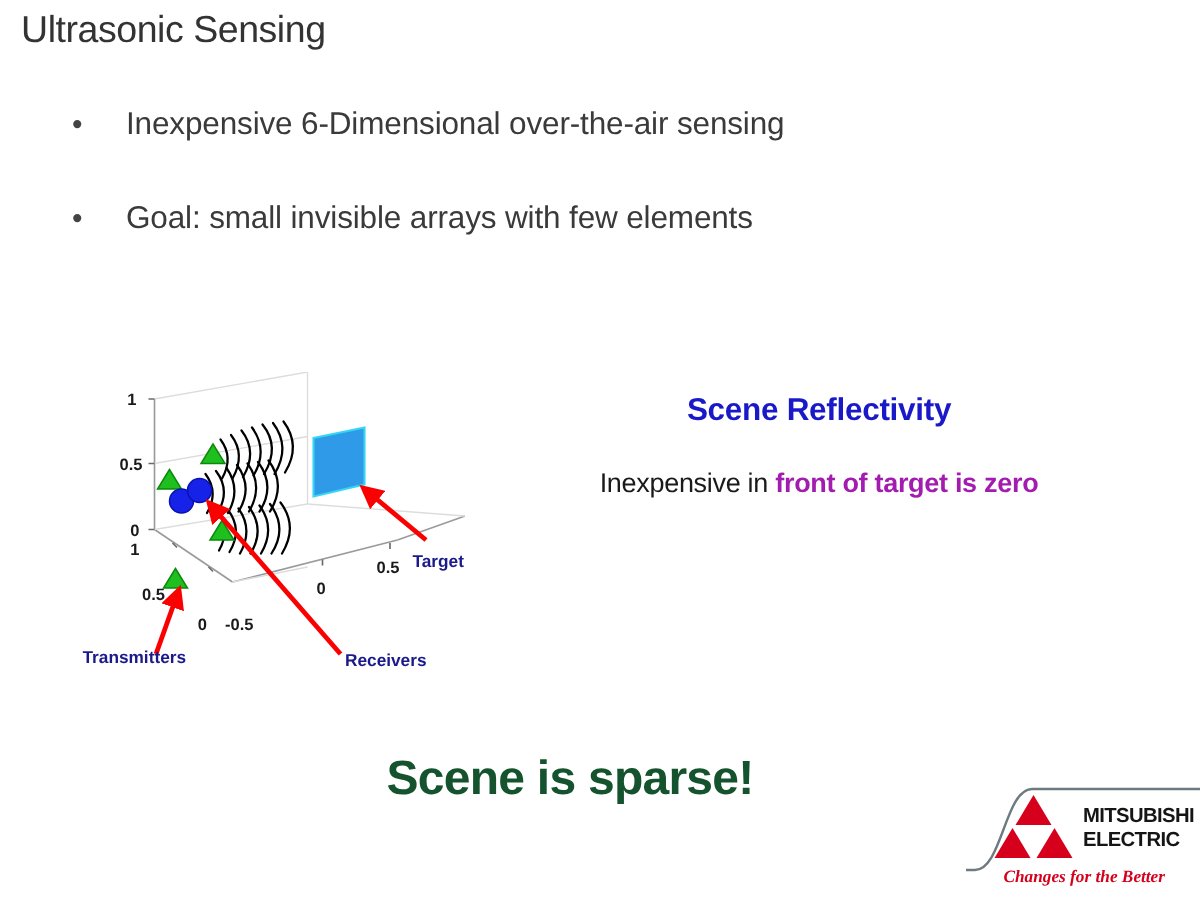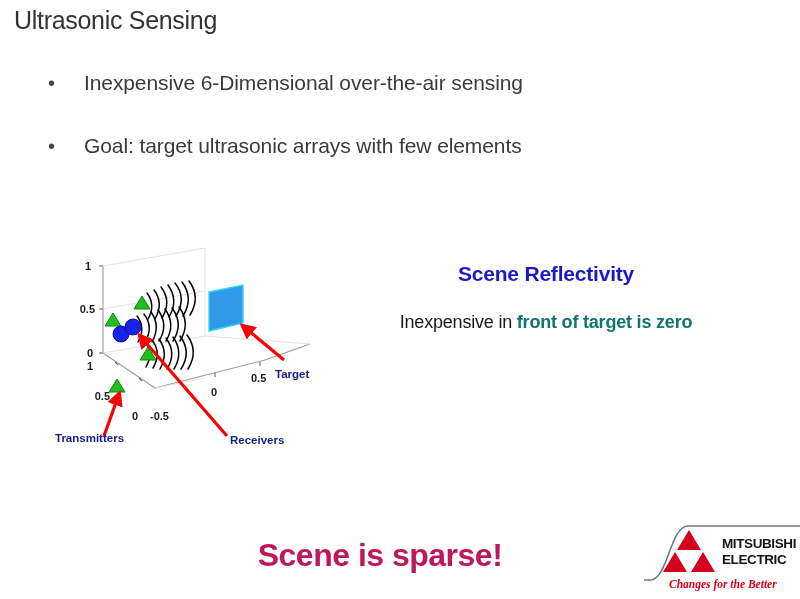--- a/index.html
+++ b/index.html
@@ -92,36 +92,35 @@
     margin-bottom: 26px;
     letter-spacing: -0.2px;
   }
   .reflect-line {
     font-size: 18px;
     color: #1a1a1a;
     margin-bottom: 22px;
     letter-spacing: -0.2px;
   }
   .em-red {
-    color: #0f766e;
+    color: #a21caf;
     font-weight: bold;
   }
 
   
   #sparse-callout {
     position: absolute;
     left: 0;
     top: 500px;
     width: 760px;
     text-align: center;
     font-size: 32px;
     font-weight: bold;
-    color: #be185d;
+    color: #14532d;
     letter-spacing: -0.5px;
-    margin-top: 37px;
   }
 
   
   #footer-logo {
     position: absolute;
     left: 644px;
     top: 520px;
     width: 170px;
     height: 79px;
   }
@@ -148,21 +147,21 @@
 
 <div id="bullet-list">
 
   <div class="bullet-row">
     <span class="bullet-mark">•</span>
     <span class="bullet-text">Inexpensive 6-Dimensional over-the-air sensing</span>
   </div>
 
   <div class="bullet-row">
     <span class="bullet-mark">•</span>
-    <span class="bullet-text">Goal: target ultrasonic arrays with few elements</span>
+    <span class="bullet-text">Goal: small invisible arrays with few elements</span>
   </div>
 
 </div>
 
 <div id="figure-3d">
   <svg width="300" height="205" viewBox="0 0 300 205">
 
     <g stroke="#9a9a9a" fill="none" stroke-width="1.1">
 
       <line x1="48" y1="18" x2="48" y2="105"></line>

